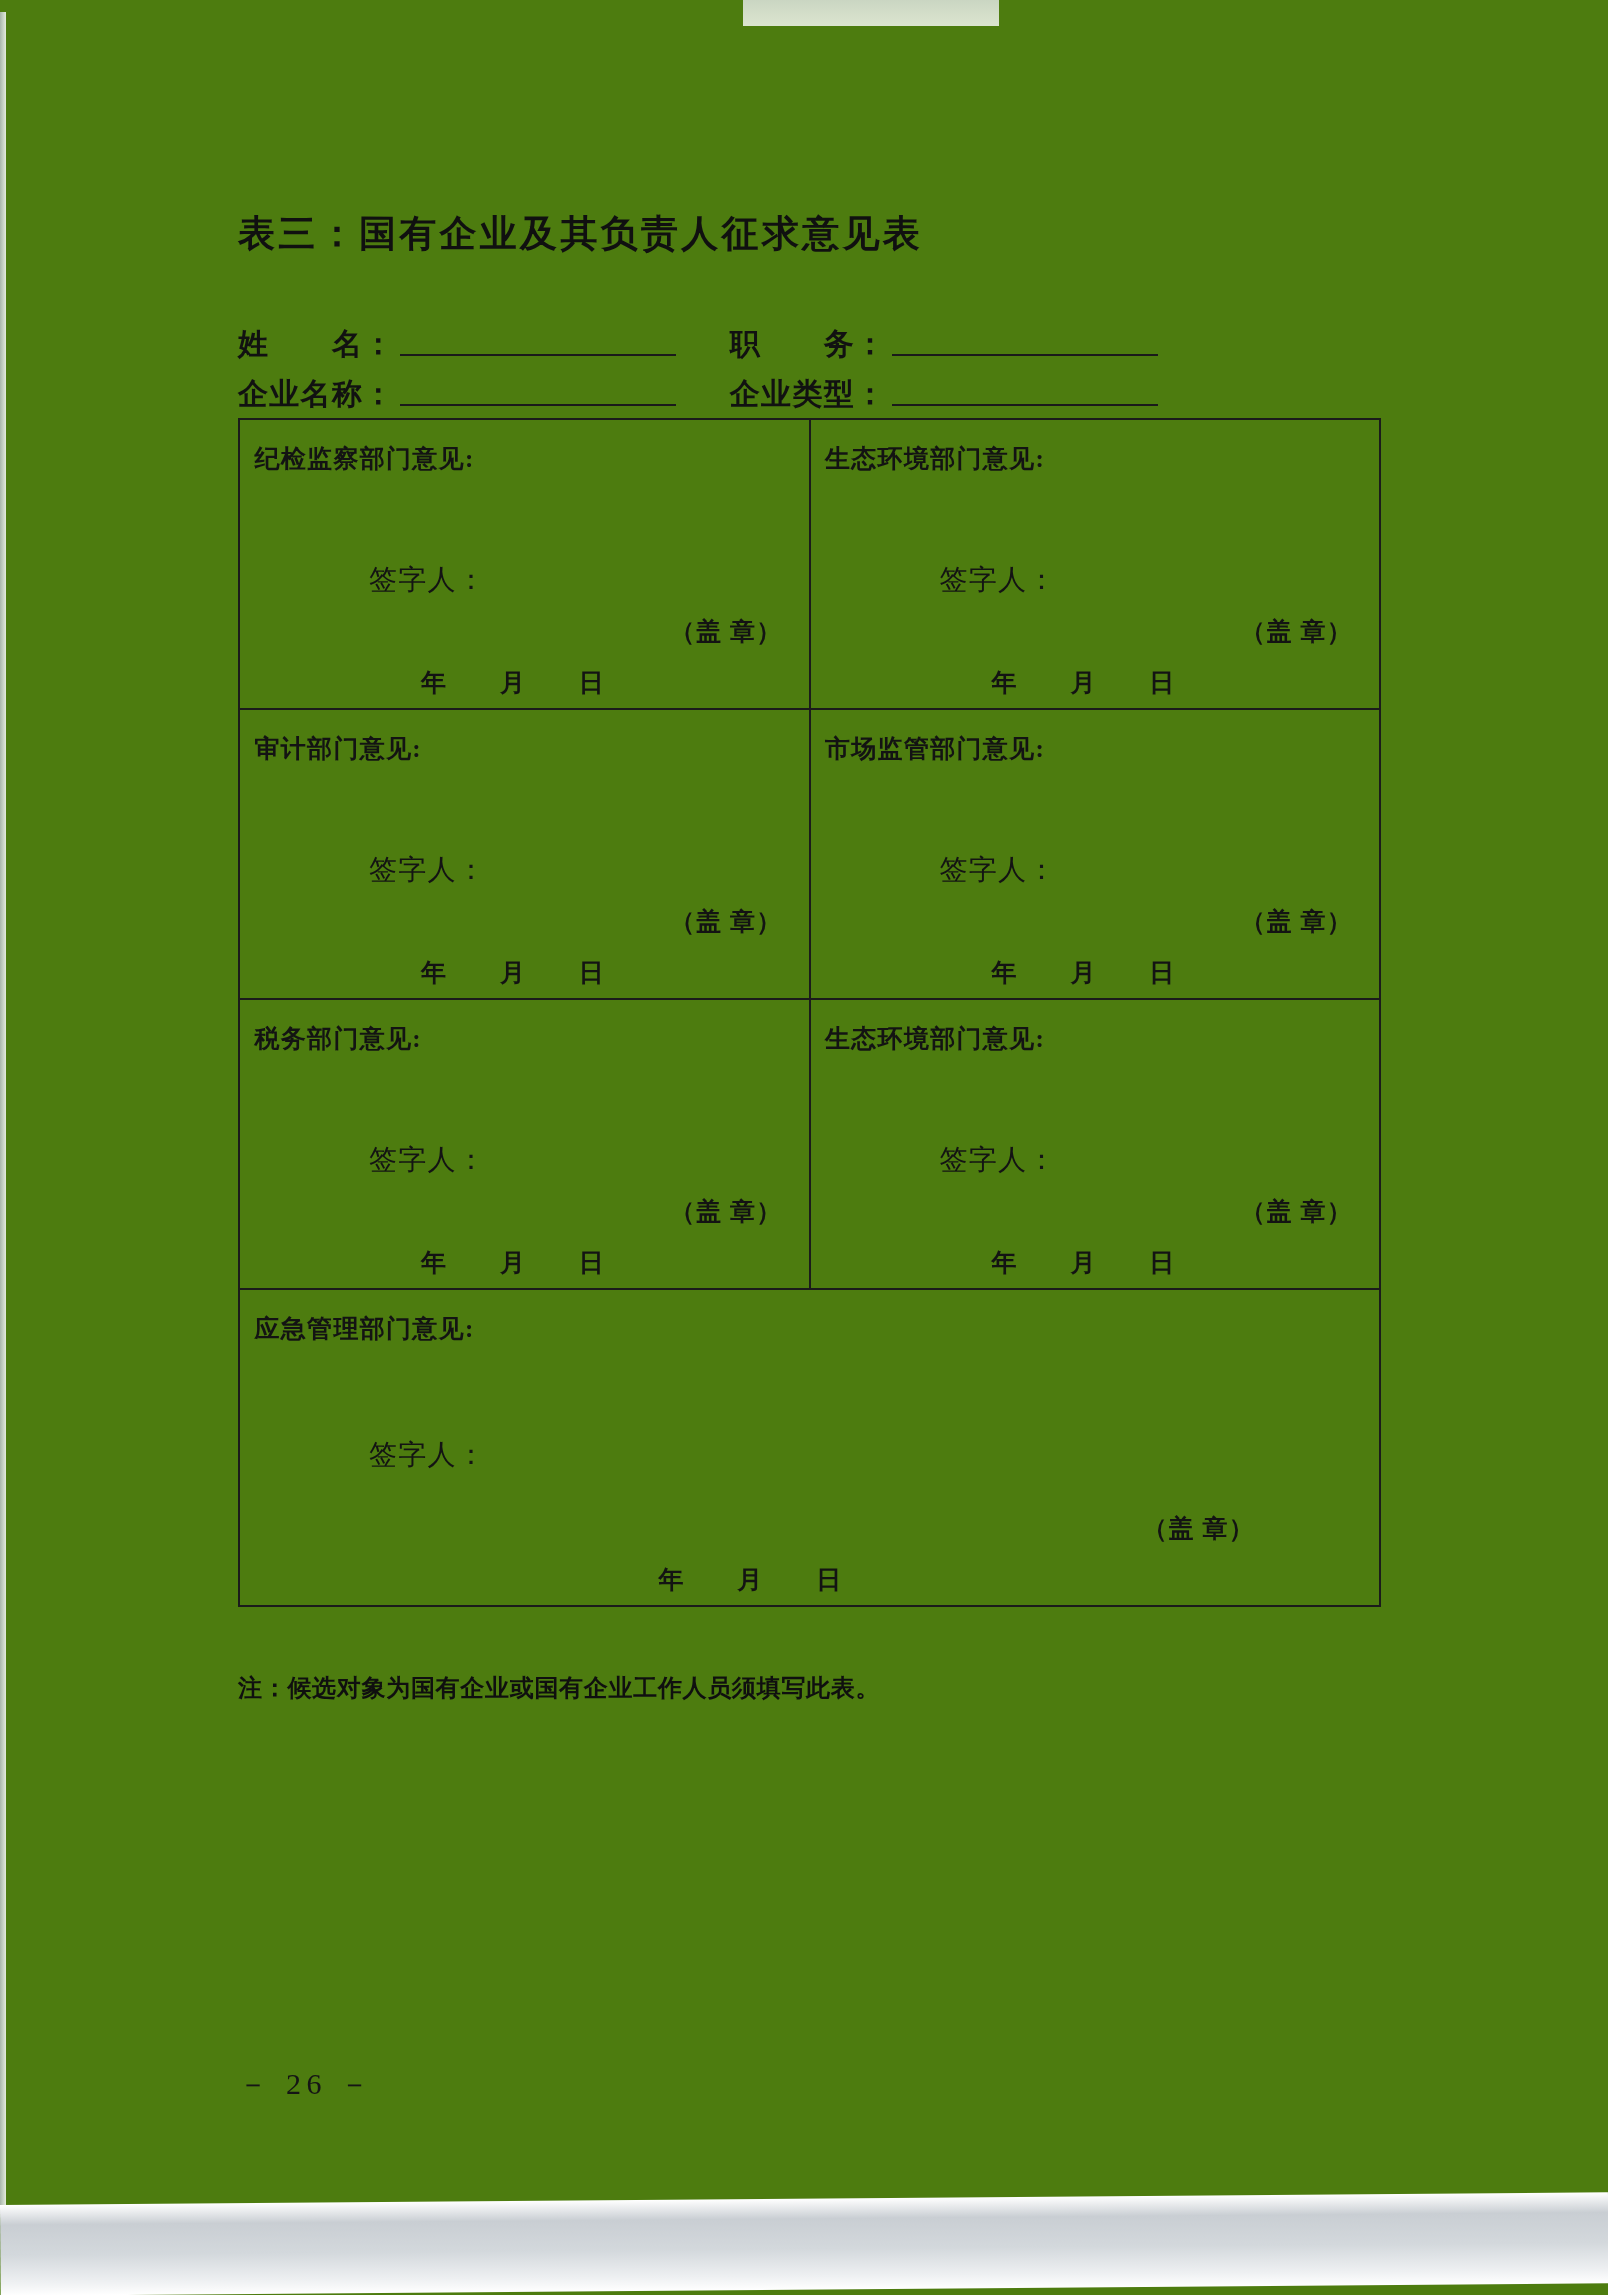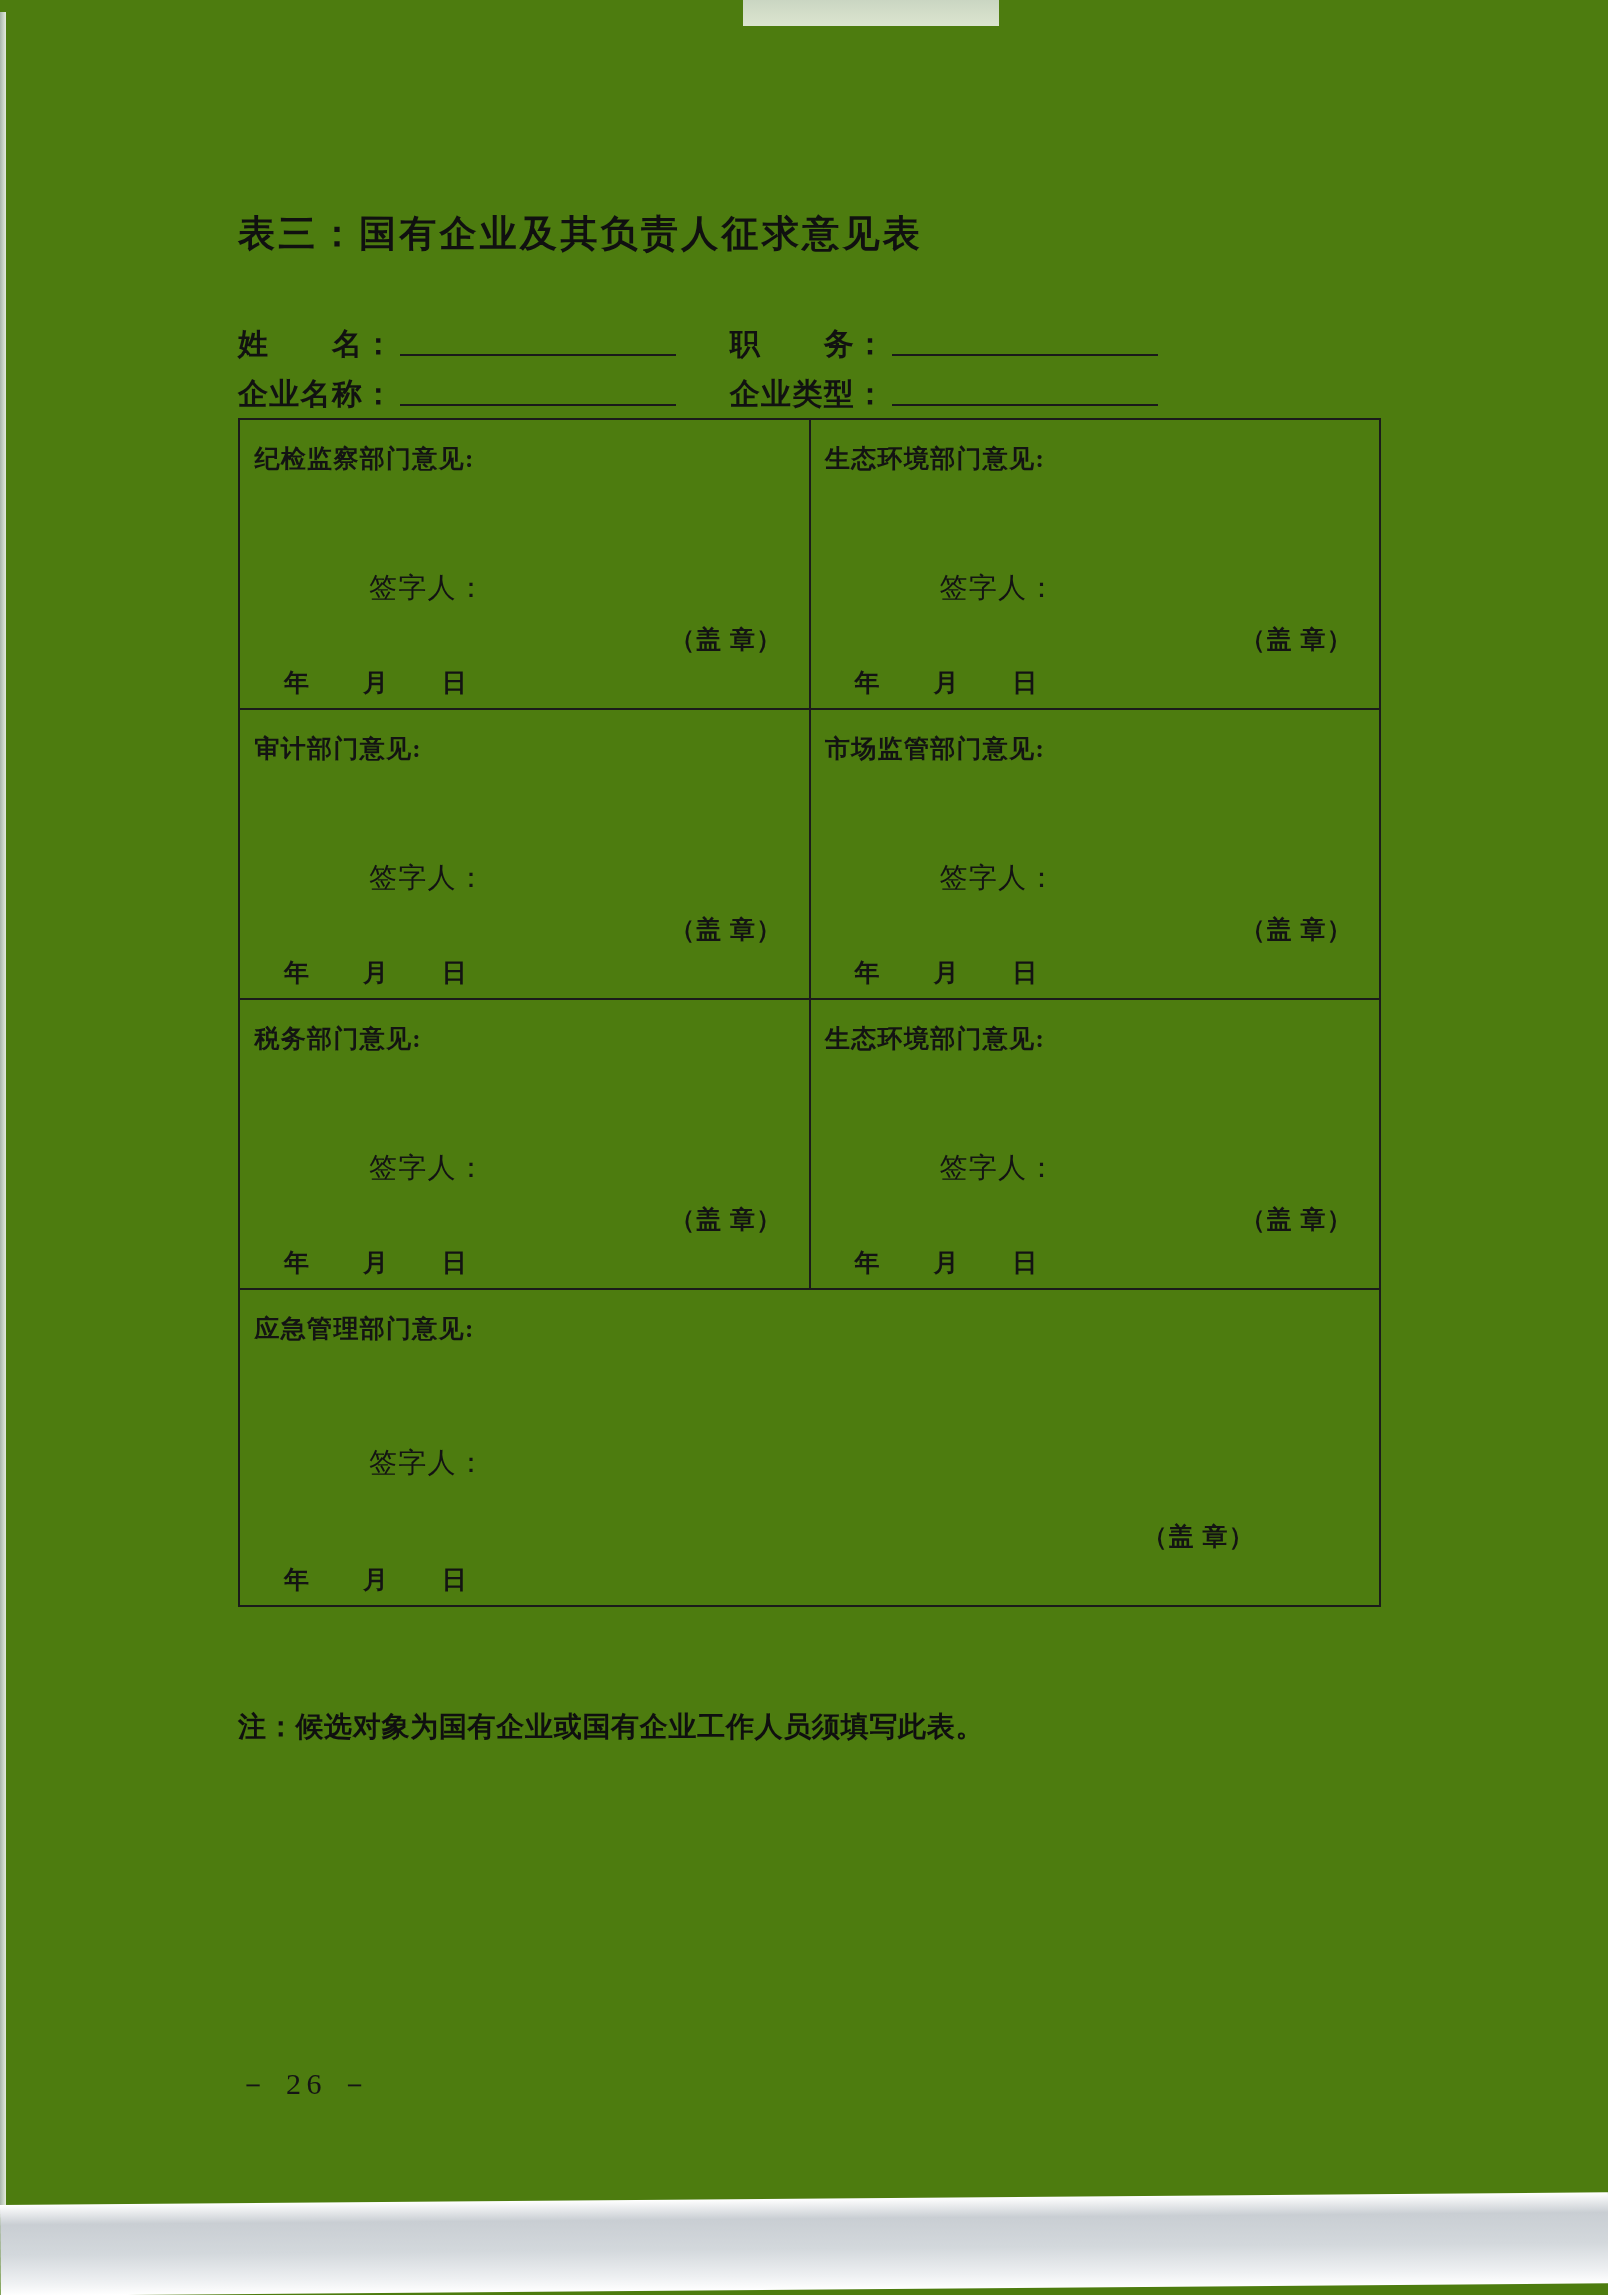--- a/index.html
+++ b/index.html
@@ -165,38 +165,37 @@
     text-align: right;
     margin-right: 26px;
     white-space: pre;
     font-family: "Liberation Serif", "DejaVu Serif", serif;
   }
   .date-line {
     font-size: 25px;
     font-weight: 700;
     letter-spacing: 1.3px;
     color: #131313;
-    text-align: left;
+    text-align: center;
     margin-right: 22.3px;
-    margin-top: 10px;
+    margin-top: 18px;
     white-space: pre;
     font-family: "Liberation Serif", "DejaVu Serif", serif;
-    padding-left: 44px;
   }
 
   
   .row-full .signer { margin-left: 129px; margin-bottom: 38px; }
   .row-full .seal { margin-right: 124px; }
   .row-full .date-line { margin-right: 118px; }
 
   .note {
     position: absolute;
     left: 238px;
-    top: 1708px;
-    font-size: 28px;
+    top: 1672px;
+    font-size: 24px;
     font-weight: 700;
     letter-spacing: 0.7px;
     color: #0f0f0f;
     white-space: nowrap;
     font-family: Liberation Sans, sans-serif;
   }
 
   .page-number {
     position: absolute;
     left: 238px;

